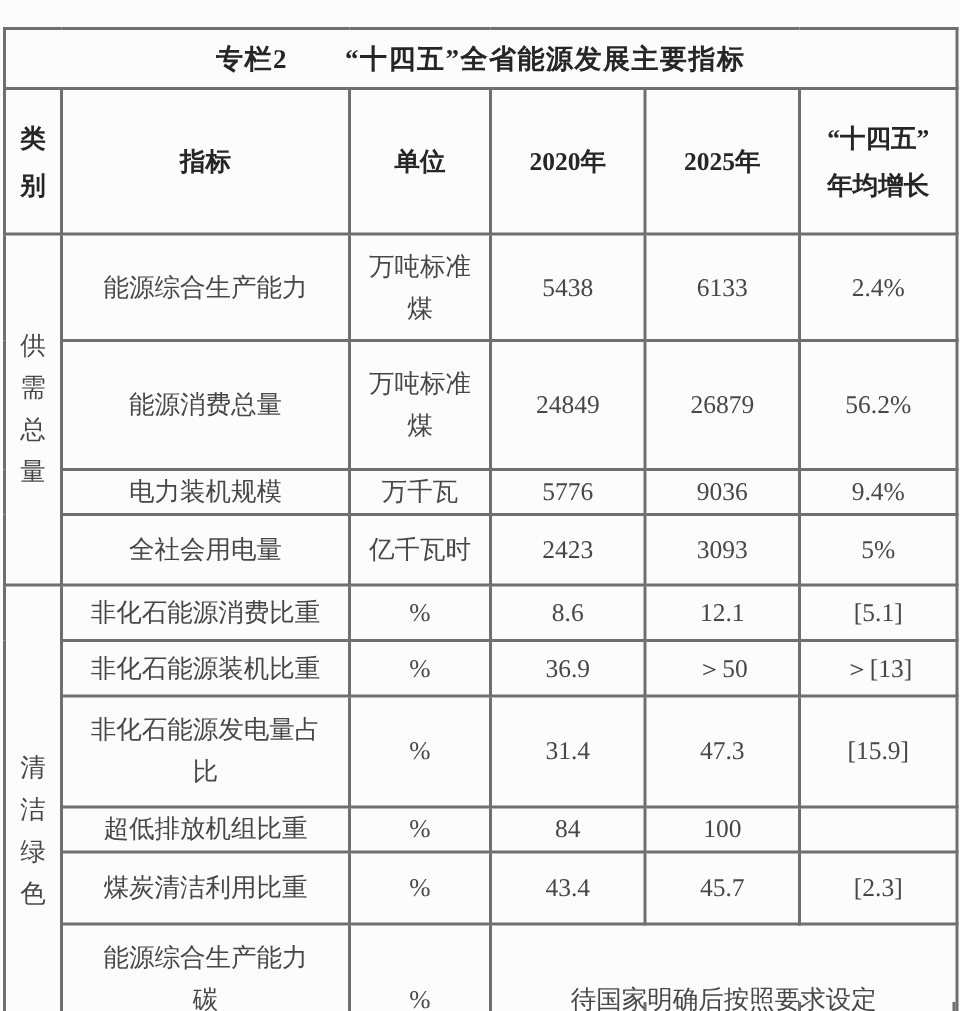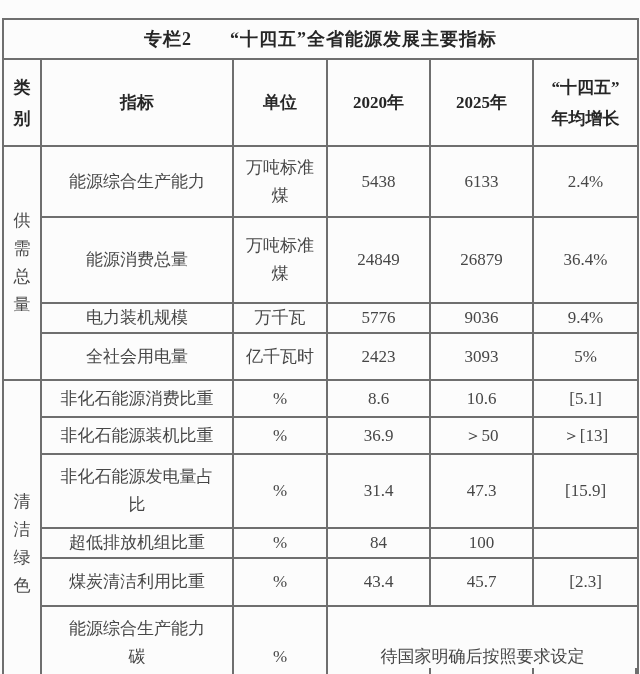--- a/index.html
+++ b/index.html
@@ -63,21 +63,21 @@
       <col style="width:103px">
         <col style="width:103px">
         <col style="width:105px">
     </colgroup>
 
     <tbody>
         <tr class="title-row" style="height:40px">
       <th colspan="6">专栏2　　“十四五”全省能源发展主要指标</th>
     </tr>
 
-    <tr class="header-row" style="height:87px">
+    <tr class="header-row" style="height:97px">
       <th>类别</th>
       <th>指标</th>
       <th>单位</th>
       <th>2020年</th>
       <th>2025年</th>
       <th>“十四五”
 年均增长</th>
     </tr>
 
     <tr style="height:71px">
@@ -90,21 +90,21 @@
       <td>6133</td>
       <td>2.4%</td>
     </tr>
 
     <tr style="height:86px">
       <td>能源消费总量</td>
       <td>万吨标准
 煤</td>
       <td>24849</td>
       <td>26879</td>
-      <td>36.4%</td>
+      <td>56.2%</td>
     </tr>
 
     <tr style="height:28px">
       <td>电力装机规模</td>
       <td>万千瓦</td>
       <td>5776</td>
       <td>9036</td>
       <td>9.4%</td>
     </tr>
 
@@ -115,21 +115,21 @@
       <td>3093</td>
       <td>5%</td>
     </tr>
 
     <tr style="height:37px">
       <td class="category-cell" rowspan="6">清洁
 绿色</td>
       <td>非化石能源消费比重</td>
       <td>%</td>
       <td>8.6</td>
-      <td>10.6</td>
+      <td>12.1</td>
       <td>[5.1]</td>
     </tr>
 
     <tr style="height:37px">
       <td>非化石能源装机比重</td>
       <td>%</td>
       <td>36.9</td>
       <td>＞50</td>
       <td>＞[13]</td>
     </tr>

